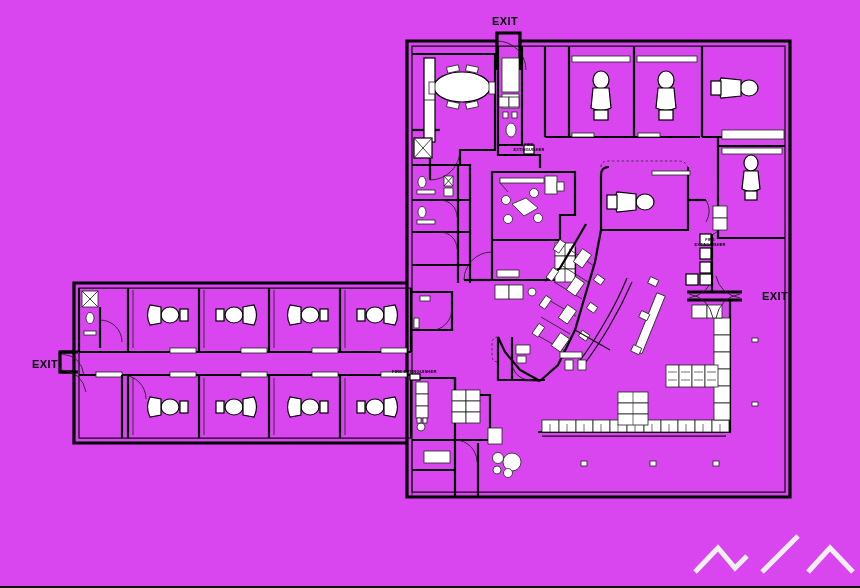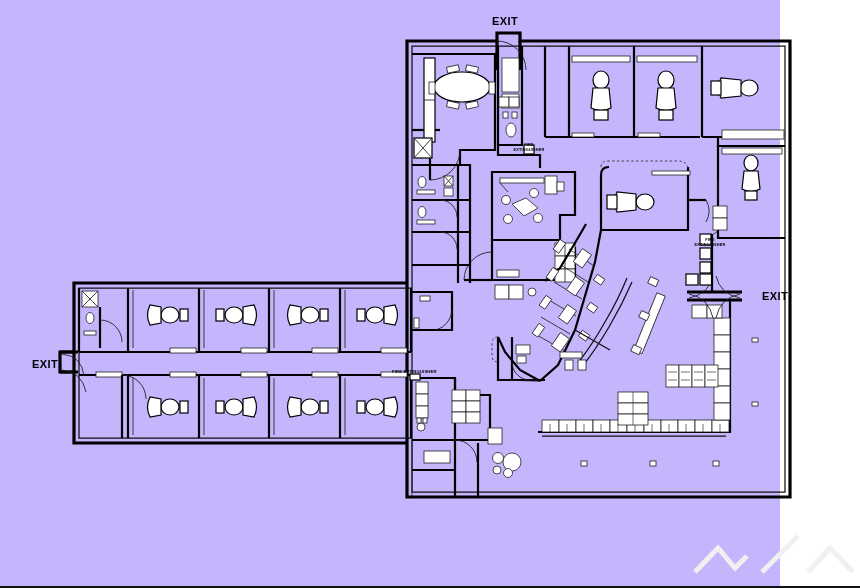--- a/index.html
+++ b/index.html
@@ -8,23 +8,23 @@
     background: #ffffff;
   }
   body {
     width: 860px;
     height: 588px;
     overflow: hidden;
     font-family: "Liberation Sans", sans-serif;
   }
   #plan-root {
     position: relative;
-    width: 780px;
+    width: 860px;
     height: 588px;
-    background: #c4b5fd;
+    background: #d946ef;
   }
   #floorplan-svg {
     position: absolute;
     left: 0;
     top: 0;
     width: 860px;
     height: 588px;
     display: block;
   }
   .wall      { fill: none; stroke: #000000; stroke-width: 3.2; }

